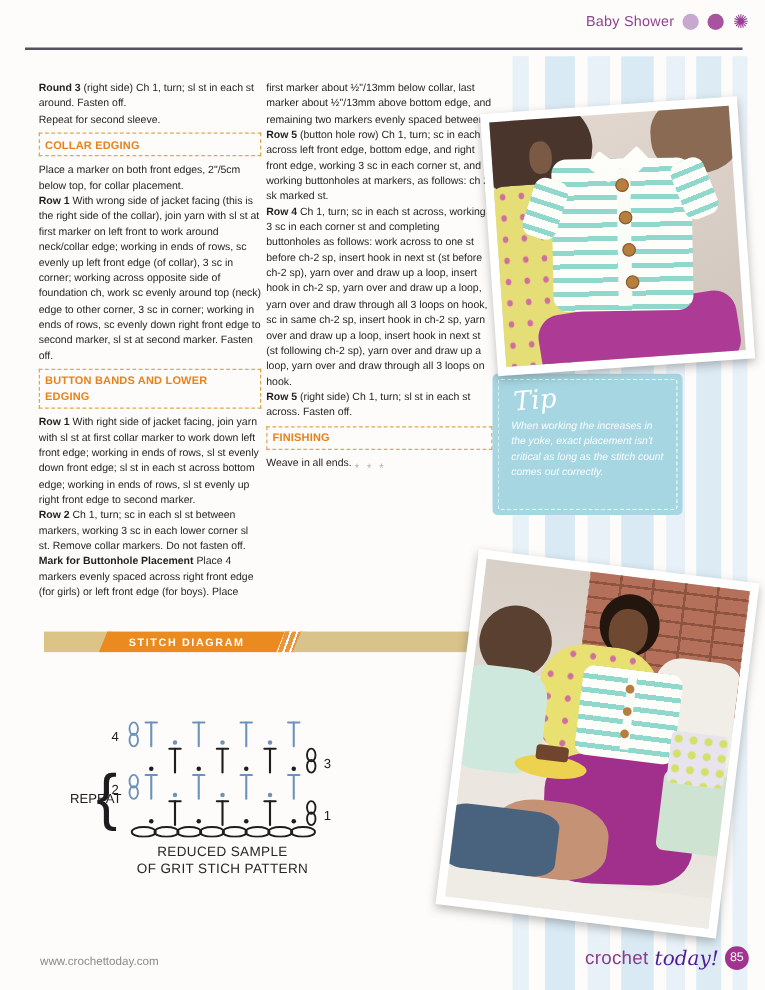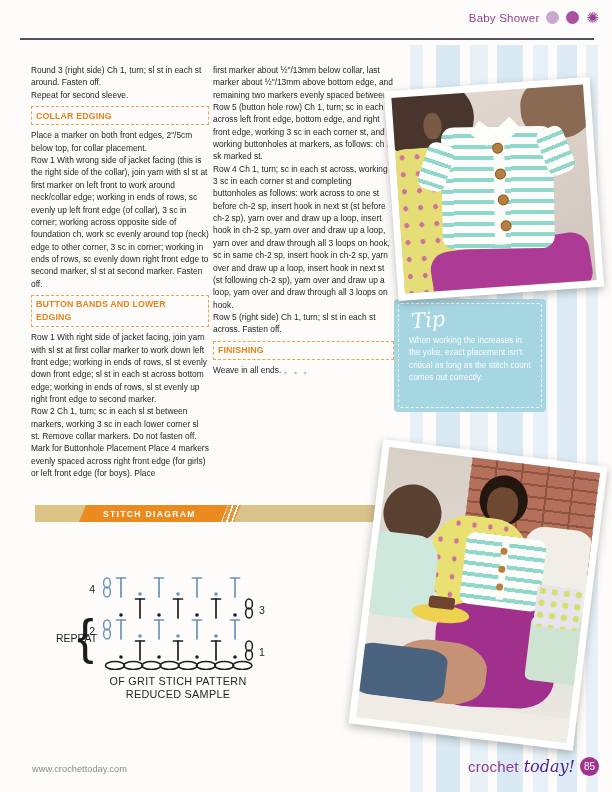--- a/index.html
+++ b/index.html
@@ -15,32 +15,32 @@
   .header{position:absolute;top:11px;right:13px;display:flex;align-items:center;gap:7px;z-index:2;}
   .header-title{color:#8f4390;font-size:11.5px;letter-spacing:.2px;}
   .dot{width:13px;height:13px;border-radius:50%;}
   .flower{font-size:15px;line-height:13px;color:#993e97;}
   .rule{position:absolute;left:20px;right:18px;top:38px;height:1.5px;background:#55505e;z-index:2;}
   
   .col{position:absolute;top:64px;font-size:8.4px;line-height:1.47;color:#1f1f1f;z-index:2;}
   .col-left{left:31px;width:178px;}
   .col-mid{left:213px;width:181px;}
   .col p{margin:0;}
-  .bold{font-weight:normal;}
+  .bold{font-weight:bold;}
   .section-heading{
     border:1px dashed #e0a94e;color:#e8821a;font-weight:bold;
     font-size:8.8px;padding:2.5px 4px 2px;margin:5px 0 4px;letter-spacing:.15px;
   }
   .ornament{color:#b3ada6;font-size:7px;letter-spacing:2px;}
   
   .tip{position:absolute;left:394px;top:299px;width:152px;height:113px;background:#a7d6e3;border-radius:4px;z-index:2;}
   .tip-inner{position:absolute;inset:4px;border:1px dashed rgba(255,255,255,.85);border-radius:3px;}
   .tip-title{font-family:"DejaVu Serif", serif;font-style:italic;color:#fff;font-size:21px;
     margin:9px 0 2px 17px;transform:rotate(-5deg);width:fit-content;}
-  .tip-text{color:rgba(255,255,255,.94);font-size:8.3px;line-height:1.5;margin:0 15px;}
+  .tip-text{color:rgba(255,255,255,.94);font-style:italic;font-size:8.3px;line-height:1.5;margin:0 15px;}
   
   .banner{position:absolute;left:0;top:505px;width:346px;height:17px;z-index:2;margin-left:35px;}
   .banner .seg{position:absolute;inset:0;}
   .seg-tan-left{background:#dcc487;clip-path:polygon(0 0,55px 0,48px 100%,0 100%);}
   .seg-orange{background:#ea8a1f;clip-path:polygon(51px 0,197px 0,190px 100%,44px 100%);}
   .seg-stripes{background:repeating-linear-gradient(110deg,#ffffff 0 1.6px,#e9953c 1.6px 5px);
     clip-path:polygon(193px 0,210px 0,203px 100%,186px 100%);}
   .seg-tan-right{background:#d8c38b;clip-path:polygon(206px 0,346px 0,339px 100%,199px 100%);}
   .banner-label{position:absolute;left:68px;top:4px;color:#fff;font-size:8.6px;font-weight:bold;letter-spacing:1.3px;}
   
@@ -182,22 +182,22 @@
         <line x1="175.5" y1="12" x2="184.5" y2="12" stroke="#6d93bb" stroke-width="1.7" stroke-linecap="round"></line>
         <circle cx="85" cy="28" r="1.8" fill="#6d93bb"></circle>
         <circle cx="123" cy="28" r="1.8" fill="#6d93bb"></circle>
         <circle cx="161" cy="28" r="1.8" fill="#6d93bb"></circle>
         <ellipse cx="52" cy="26" rx="3.4" ry="5.1" fill="none" stroke="#6d93bb" stroke-width="1.5"></ellipse>
         <ellipse cx="52" cy="17" rx="3.4" ry="5.1" fill="none" stroke="#6d93bb" stroke-width="1.5"></ellipse>
         <text x="40" y="27" font-size="10.5" fill="#1d1d1d" text-anchor="end">4</text>
       </g>
   </svg>
   <div class="diagram-caption">
+    <div>REDUCED SAMPLE</div>
     <div>OF GRIT STICH PATTERN</div>
-    <div>REDUCED SAMPLE</div>
   </div>
 </div>
 
 <div class="photo photo-top">
   <div class="scene scene1">
     <div class="ph" style="left:-14px;top:-18px;width:95px;height:82px;background:#4a352c;border-radius:50%;"></div>
     <div class="ph" style="right:-8px;top:-10px;width:72px;height:62px;background:#8a6a52;border-radius:45%;"></div>
     <div class="ph" style="left:-16px;top:52px;width:82px;height:150px;border-radius:30%;
          background:radial-gradient(#cf6f9e 2px, transparent 2.6px) 0 0/15px 17px, #e5de76;"></div>
     <div class="ph" style="left:28px;bottom:-14px;width:160px;height:58px;background:#ad3b95;border-radius:18px;transform:rotate(-5deg);"></div>

